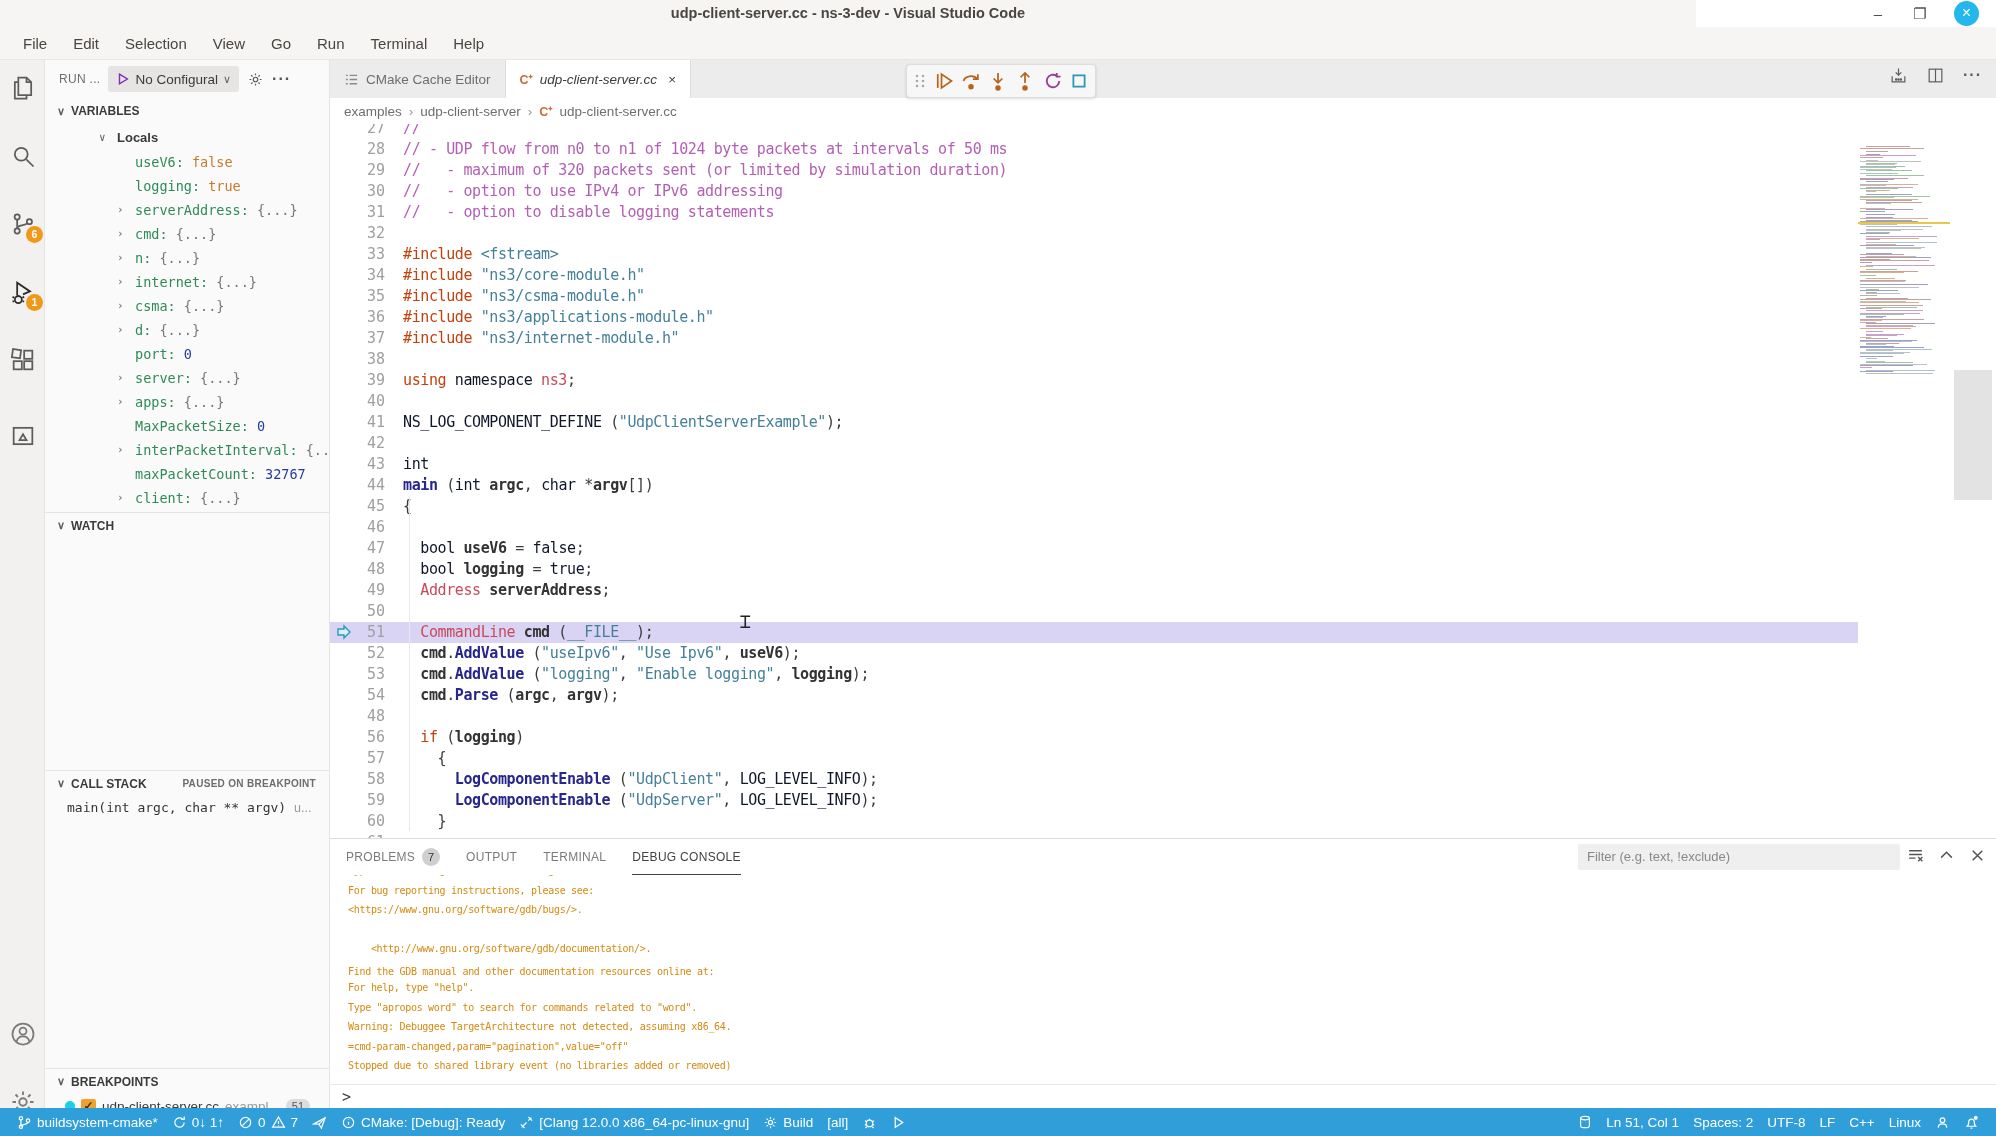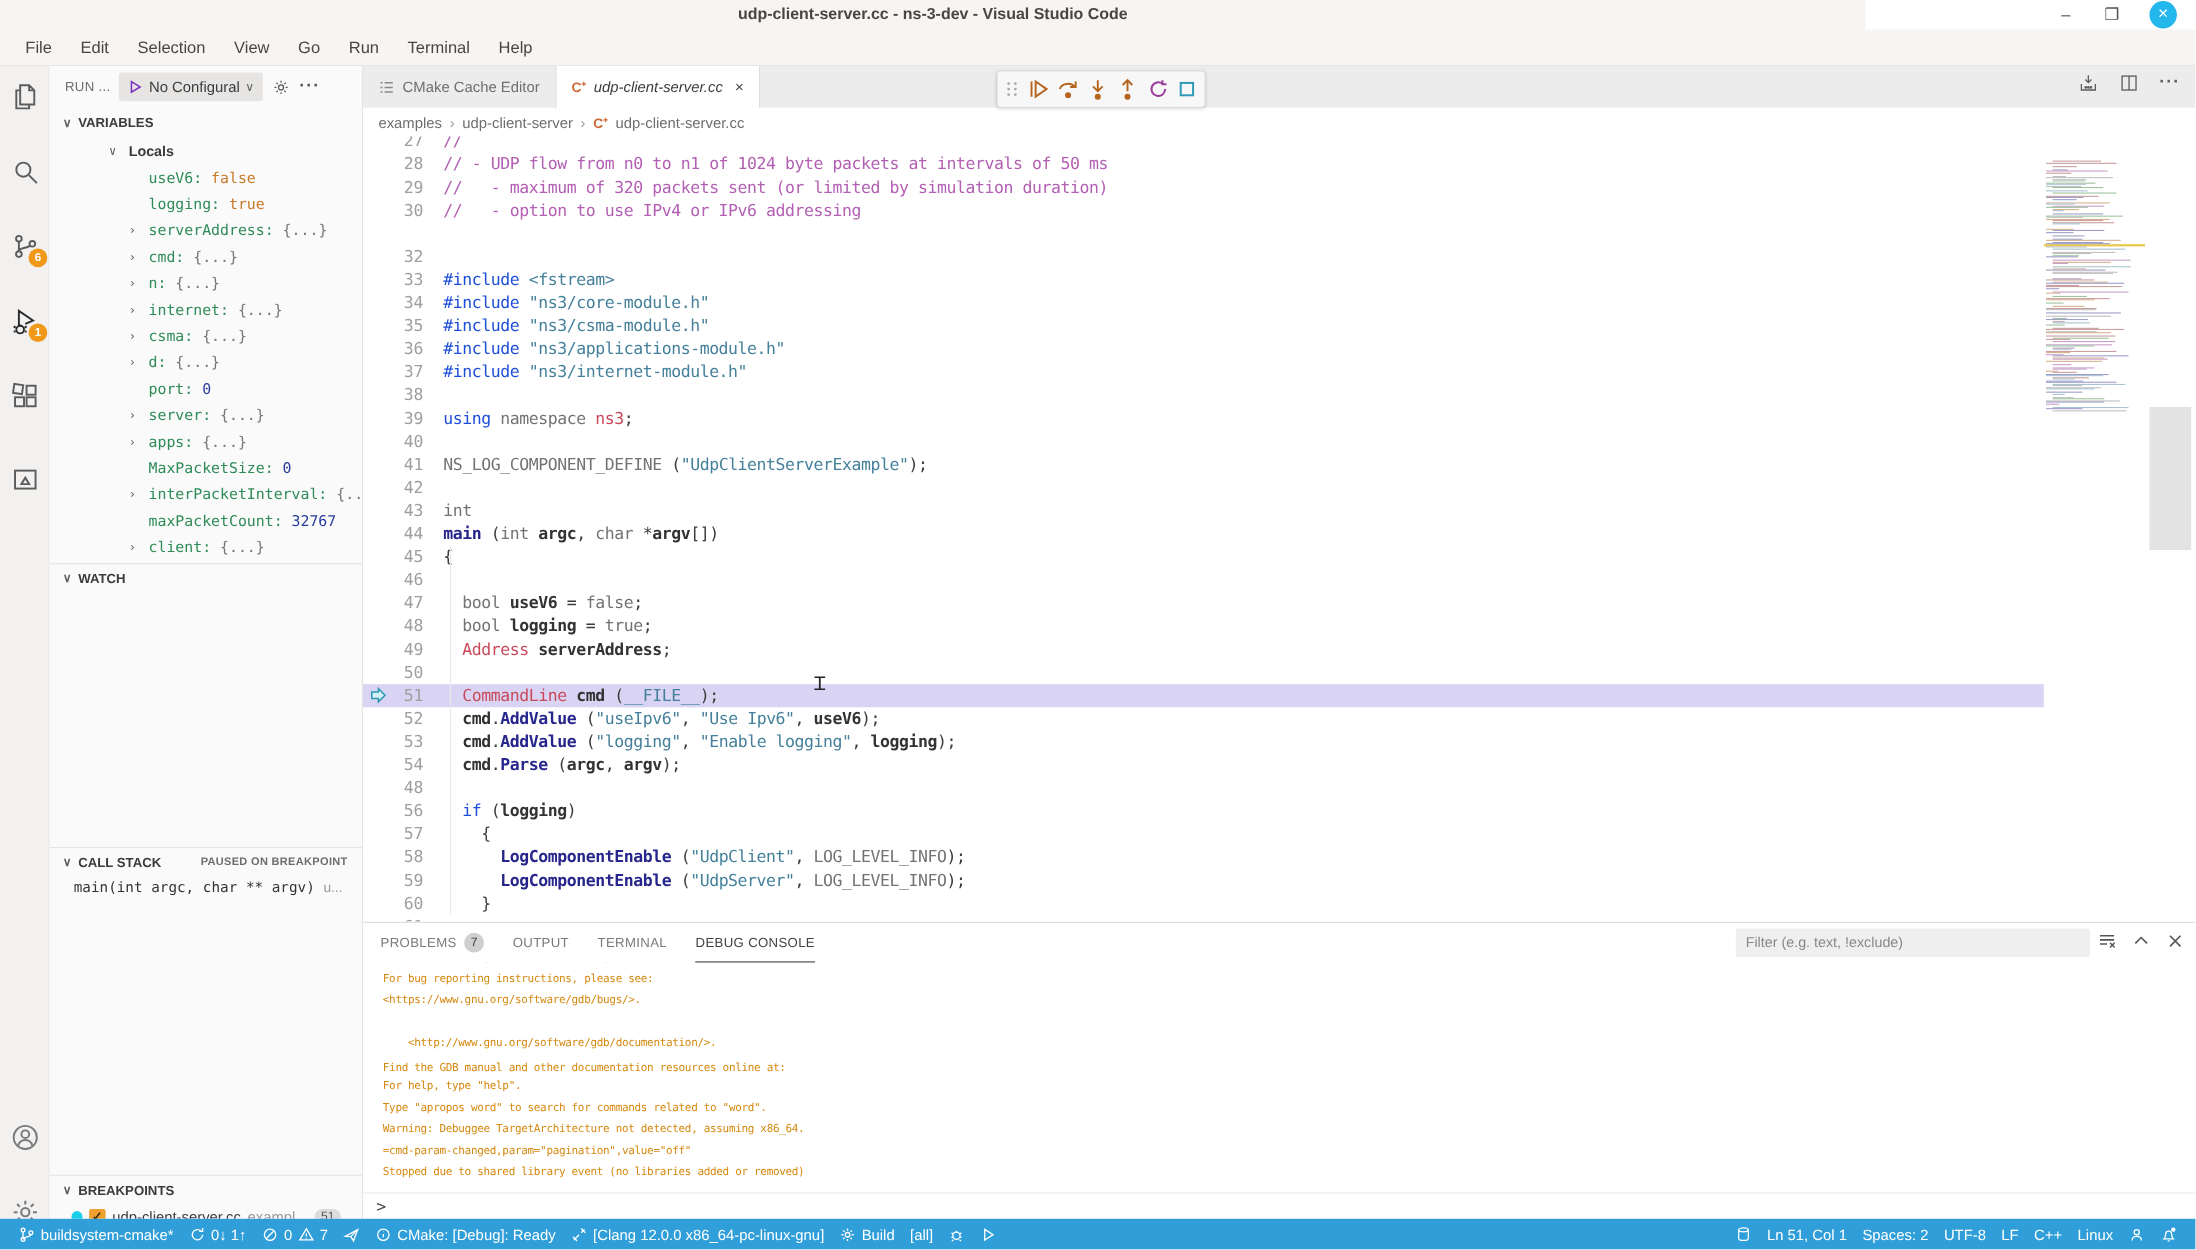--- a/index.html
+++ b/index.html
@@ -52,22 +52,22 @@
   #debug-toolbar { left:906px; top:64px; width:190px; height:34px; background:#f7f7f7; border:1px solid #ddd; border-radius:4px; box-shadow:0 1px 3px rgba(0,0,0,.15); display:flex; align-items:center; justify-content:space-evenly; z-index:5; }
   #breadcrumb { left:330px; top:98px; width:1666px; height:26px; background:#fff; display:flex; align-items:center; gap:7px; padding-left:14px; font-size:13.5px; color:#6e6e6e; }
   .bc-sep { color:#9a9a9a; }
 
   
   #code-area { left:330px; top:124px; width:1620px; height:714px; background:#fff; overflow:hidden; }
   .code-line { position:absolute; left:0; width:1620px; height:21px; font-family:"DejaVu Sans Mono", monospace; font-size:15px; line-height:21px; white-space:pre; letter-spacing:-0.4px; }
   .code-line.current { background:#dad4f4; width:1530px; }
   .ln { position:absolute; left:0; width:55px; text-align:right; color:#9f9f9f; letter-spacing:0; }
   .lc { position:absolute; left:73px; }
-  .t-com{color:#b35fb3} .t-pre{color:#1d4ed8} .t-str{color:#45809b}
-  .t-kw{color:#737373} .t-typ{color:#c84a5a} .t-fn{color:#26268c;font-weight:bold}
+  .t-com{color:#b35fb3} .t-pre{color:#c2410c} .t-str{color:#45809b}
+  .t-kw{color:#0f172a} .t-typ{color:#c84a5a} .t-fn{color:#26268c;font-weight:bold}
   .t-var{color:#333;font-weight:bold} .t-pun{color:#3b3b3b}
   #dbg-arrow { position:absolute; left:6px; z-index:2; }
   #indent-guide { left:409px; top:496px; width:1px; height:335px; background:#e8e8e8; }
   #mouse-cursor { left:740px; top:612px; font-family:"DejaVu Sans Mono",monospace; font-size:17px; color:#222; }
 
   
   #minimap { left:1858px; top:124px; width:92px; height:714px; background:#fff; }
   .mm-bar { position:absolute; height:1px; }
   #mm-current { left:0; top:98px; width:92px; height:2px; background:#e8c84a; position:absolute; }
   #scrollbar { left:1954px; top:370px; width:38px; height:130px; background:rgba(100,100,100,.18); }
@@ -353,20 +353,21 @@
   <span class="bc-sep">›</span>
   <span class="cpp-badge">C⁺</span>
   <span>udp-client-server.cc</span>
 </div>
 
 <div class="abs" id="code-area">
     <div class="code-line" style="top: -6px;"><span class="ln">27</span><span class="lc"><span class="t-com">//</span></span></div>
     <div class="code-line" style="top: 15px;"><span class="ln">28</span><span class="lc"><span class="t-com">// - UDP flow from n0 to n1 of 1024 byte packets at intervals of 50 ms</span></span></div>
     <div class="code-line" style="top: 36px;"><span class="ln">29</span><span class="lc"><span class="t-com">//   - maximum of 320 packets sent (or limited by simulation duration)</span></span></div>
     <div class="code-line" style="top: 57px;"><span class="ln">30</span><span class="lc"><span class="t-com">//   - option to use IPv4 or IPv6 addressing</span></span></div>
+    <div class="code-line" style="top: 78px;"><span class="ln">31</span><span class="lc"><span class="t-com">//   - option to disable logging statements</span></span></div>
     <div class="code-line" style="top: 99px;"><span class="ln">32</span><span class="lc"></span></div>
     <div class="code-line" style="top: 120px;"><span class="ln">33</span><span class="lc"><span class="t-pre">#include</span><span class="t-str"> &lt;fstream&gt;</span></span></div>
     <div class="code-line" style="top: 141px;"><span class="ln">34</span><span class="lc"><span class="t-pre">#include</span><span class="t-str"> "ns3/core-module.h"</span></span></div>
     <div class="code-line" style="top: 162px;"><span class="ln">35</span><span class="lc"><span class="t-pre">#include</span><span class="t-str"> "ns3/csma-module.h"</span></span></div>
     <div class="code-line" style="top: 183px;"><span class="ln">36</span><span class="lc"><span class="t-pre">#include</span><span class="t-str"> "ns3/applications-module.h"</span></span></div>
     <div class="code-line" style="top: 204px;"><span class="ln">37</span><span class="lc"><span class="t-pre">#include</span><span class="t-str"> "ns3/internet-module.h"</span></span></div>
     <div class="code-line" style="top: 225px;"><span class="ln">38</span><span class="lc"></span></div>
     <div class="code-line" style="top: 246px;"><span class="ln">39</span><span class="lc"><span class="t-pre">using</span><span class="t-kw"> namespace</span><span class="t-typ"> ns3</span><span class="t-pun">;</span></span></div>
     <div class="code-line" style="top: 267px;"><span class="ln">40</span><span class="lc"></span></div>
     <div class="code-line" style="top: 288px;"><span class="ln">41</span><span class="lc"><span class="t-kw">NS_LOG_COMPONENT_DEFINE</span><span class="t-pun"> (</span><span class="t-str">"UdpClientServerExample"</span><span class="t-pun">);</span></span></div>

